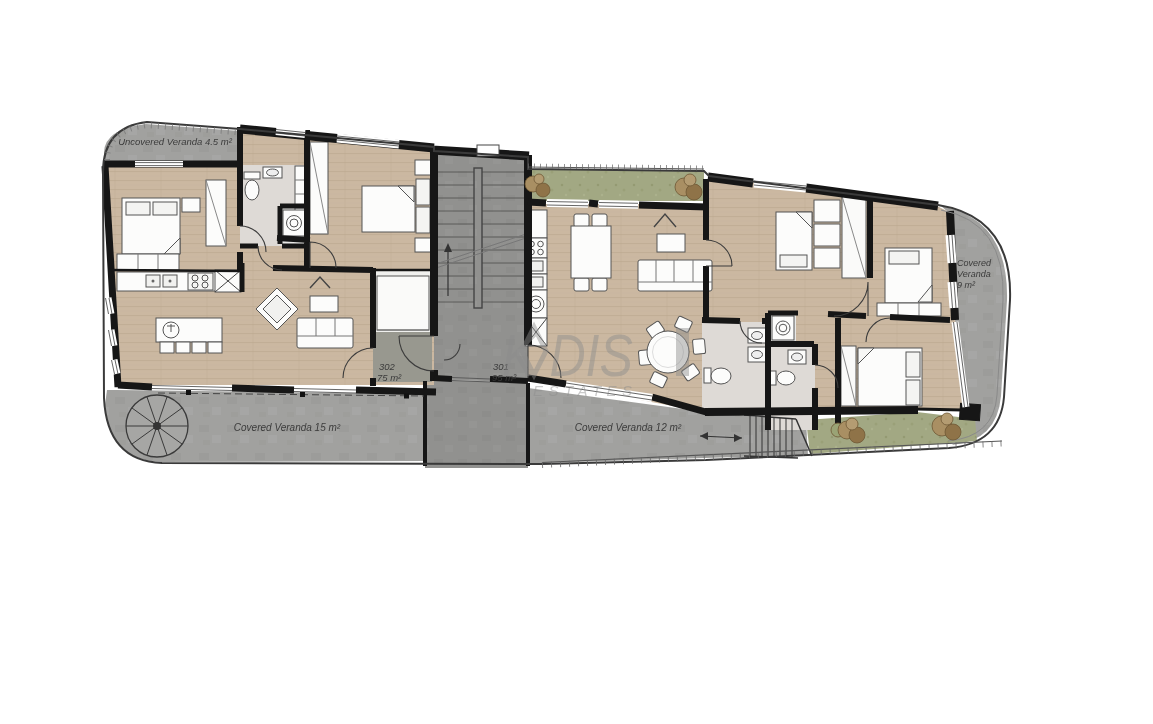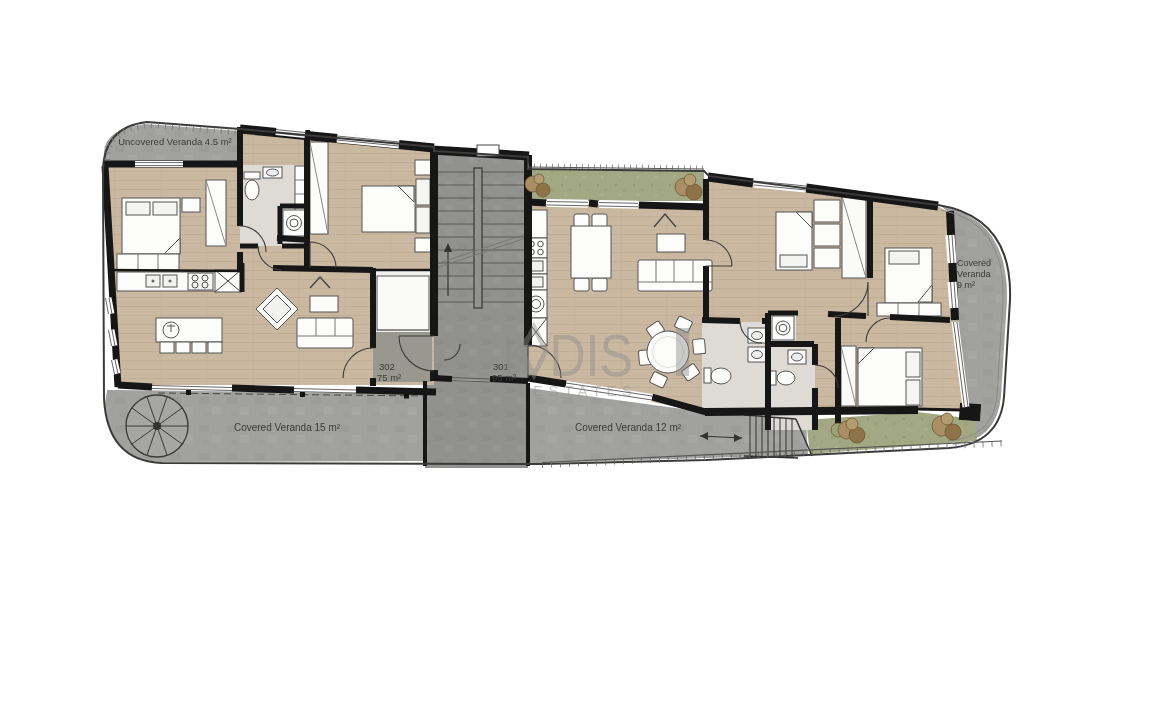--- a/index.html
+++ b/index.html
@@ -1,17 +1,17 @@
 <!DOCTYPE html>
 <html><head>
 <meta charset="utf-8">
 <style>
   html,body{margin:0;padding:0;background:#ffffff;}
   body{font-family:"Liberation Sans",sans-serif;}
-  .stage{position:relative;width:1153px;height:724px;background:#ffffff;overflow:hidden;}
+  .stage{position:relative;width:1153px;height:724px;background:#ffffff;overflow:hidden;font-style:italic;}
   svg{display:block;}
   text{font-family:"Liberation Sans",sans-serif;}
   .plan-label{fill:#3b3b3b;}
 </style>
 </head>
 <body>
 
 <div class="stage">
 <svg width="1153" height="724" viewBox="0 0 1153 724">
   <defs>

